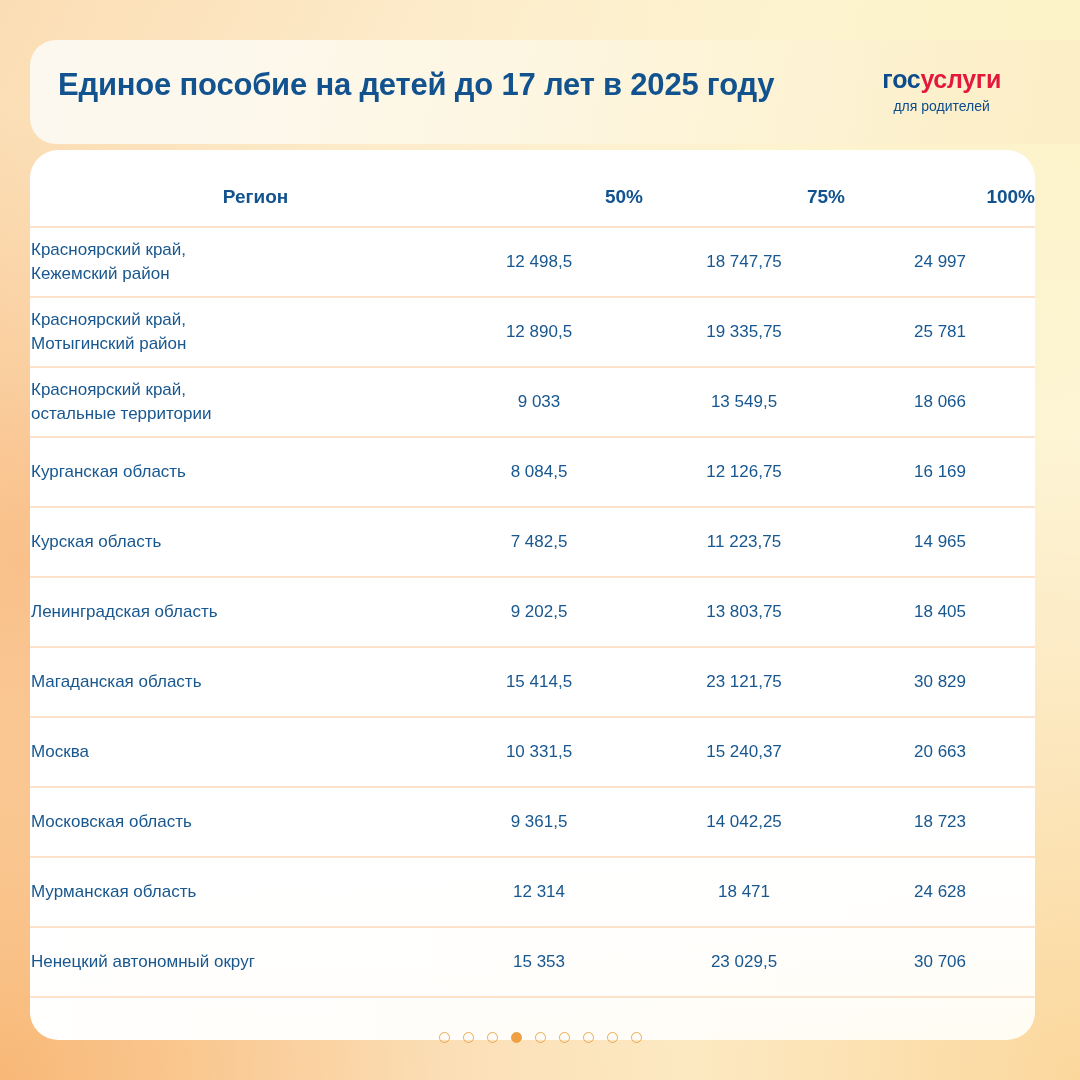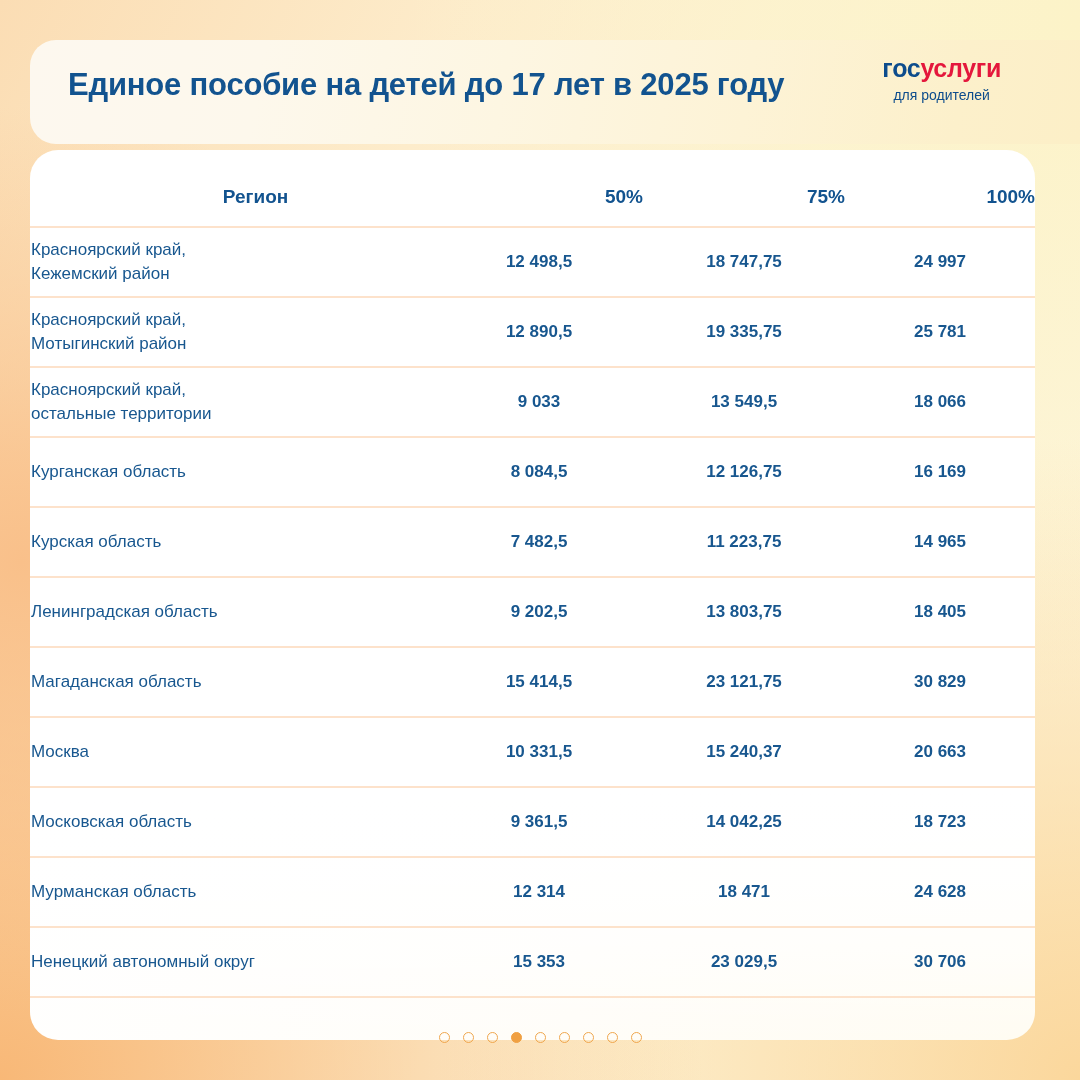--- a/index.html
+++ b/index.html
@@ -36,32 +36,32 @@
     width: 1050px;
     height: 104px;
     border-radius: 26px 0 0 26px;
     background: linear-gradient(100deg,
                 #fdf8ef 0%, #fdf8ec 22%, #fdf6e2 45%,
                 #fdf3d6 68%, #fcf0cb 88%, #fcefc7 100%);
     overflow: hidden;
   }
   #page-title {
     position: absolute;
-    left: 38px;
+    left: 28px;
     top: 27px;
     font-size: 31px;
     font-weight: bold;
     color: #12538f;
     letter-spacing: -0.2px;
     white-space: nowrap;
   }
   #brand-logo {
     position: absolute;
     right: 79px;
-    top: 16px;
+    top: 27px;
     text-align: center;
     line-height: 1;
   }
   #brand-wordmark {
     font-size: 25px;
     font-weight: bold;
     letter-spacing: -0.3px;
     white-space: nowrap;
   }
   .brand-gos { color: #0d4c8c; }
@@ -123,21 +123,20 @@
   #benefit-table tbody tr:last-child td { border-bottom: 2px solid #fde2cb; }
   #benefit-table td.td-region {
     padding-top: 9px;
     padding-bottom: 9px;
     line-height: 1.42;
   }
   #benefit-table td.td-num {
     text-align: center;
     padding-top: 9px;
     padding-bottom: 9px;
-    font-weight: bold;
   }
   .region-line { display: block; white-space: nowrap; }
 
   
   #pagination {
     position: absolute;
     left: 0;
     right: 0;
     top: 1032px;
     display: flex;

